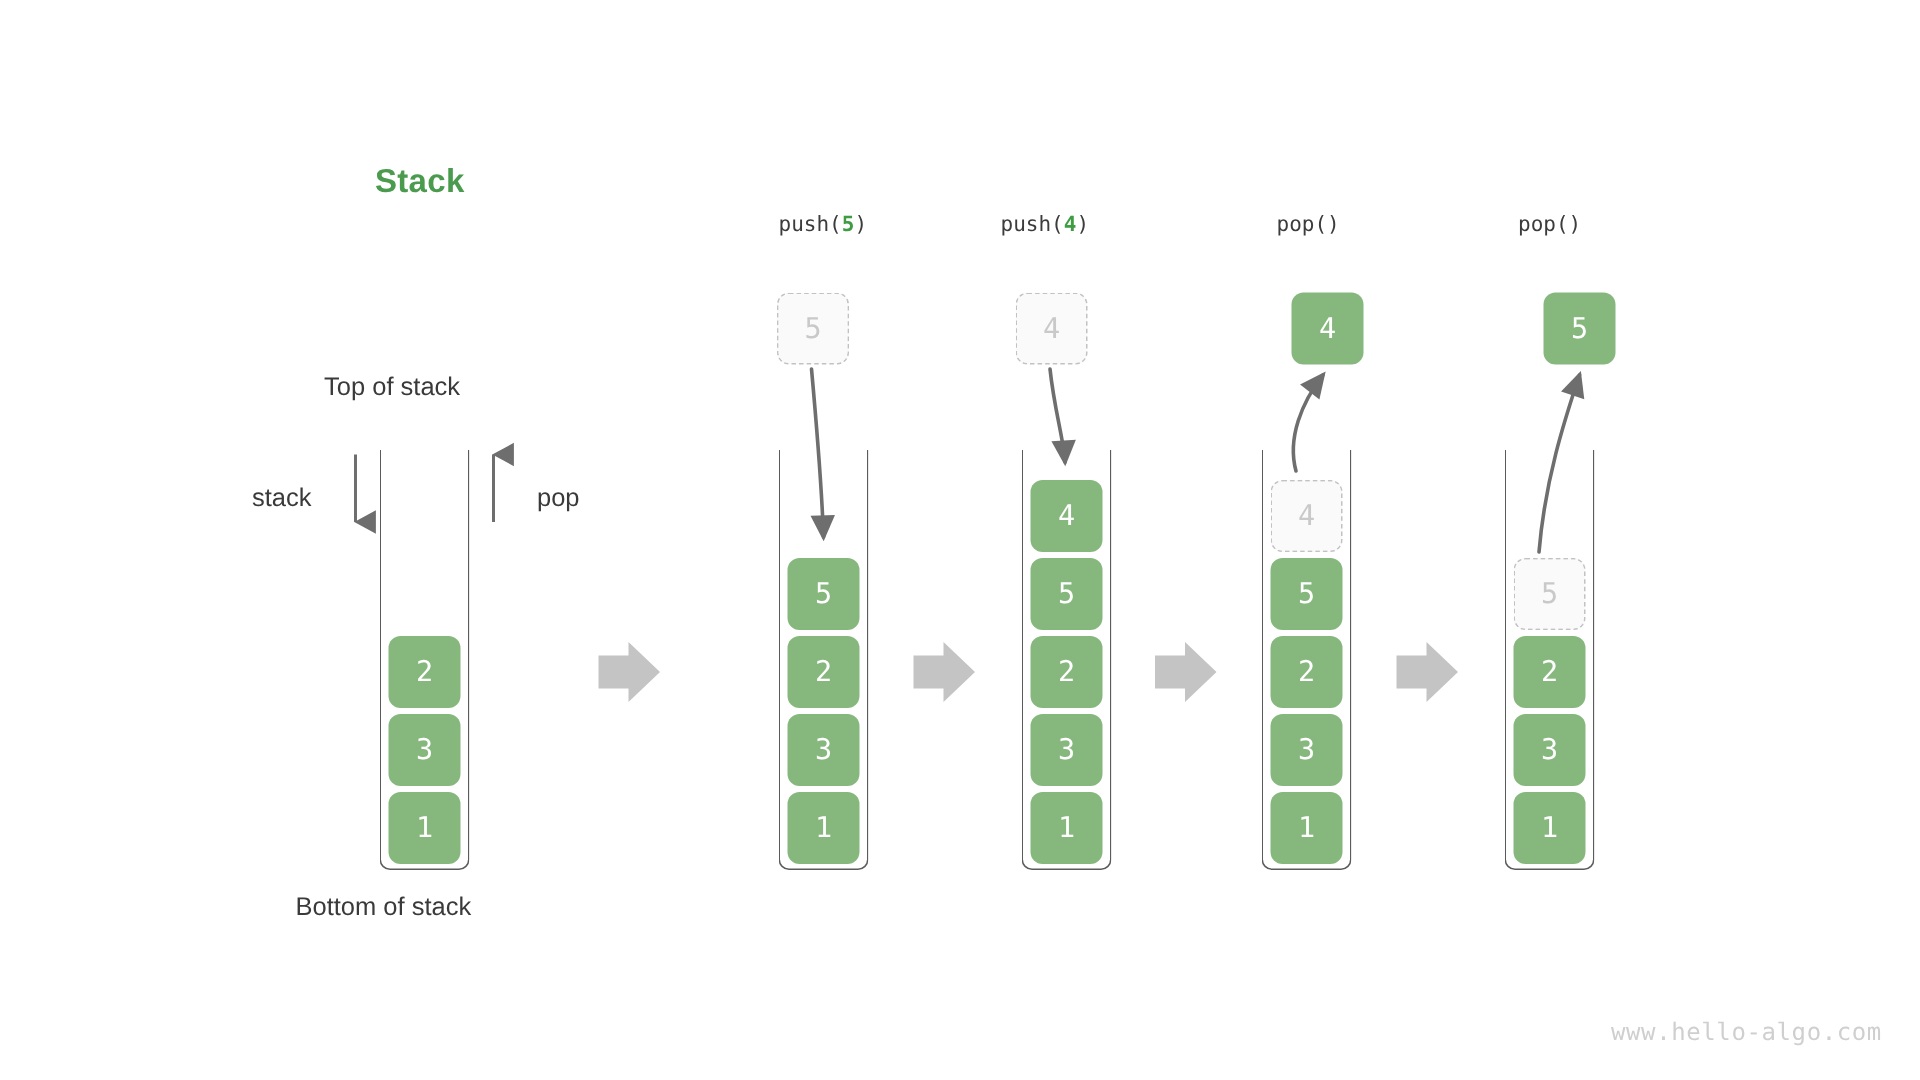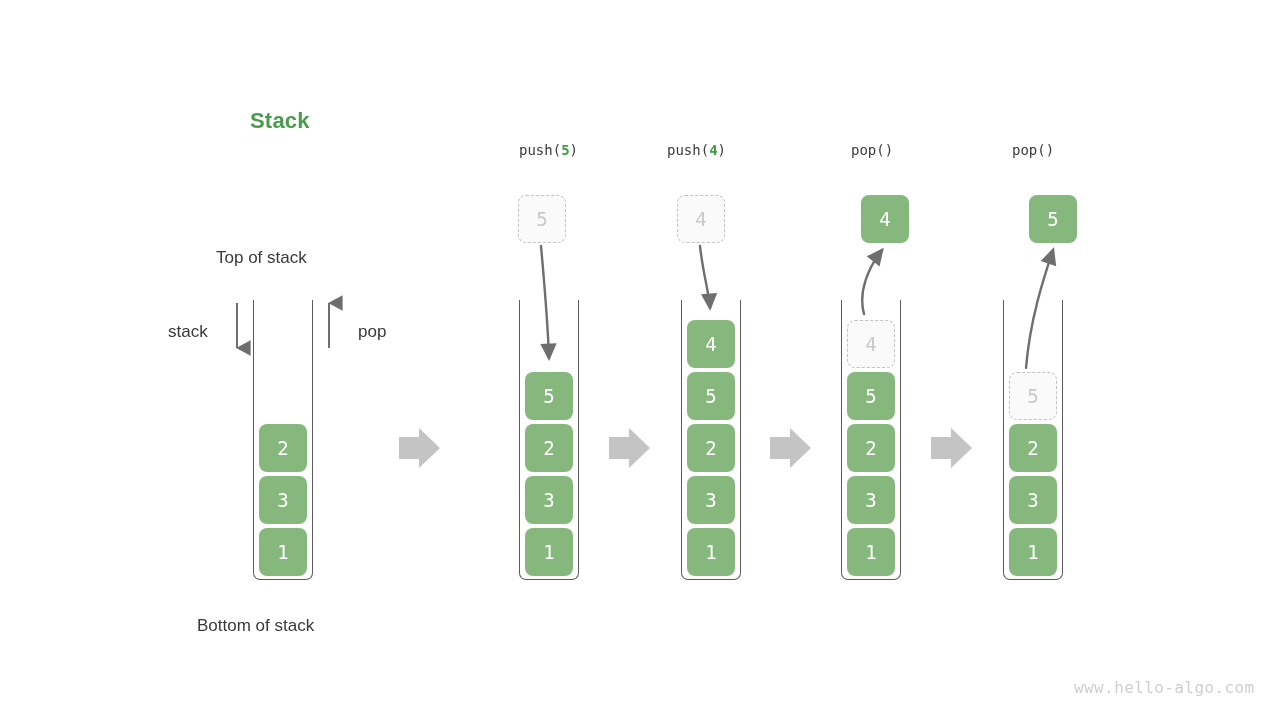--- a/index.html
+++ b/index.html
@@ -34,21 +34,21 @@
   }
 
   
   .annot-label {
     font-size: 17px;
     font-weight: normal;
     color: #3a3a3a;
     white-space: nowrap;
   }
   #top-of-stack-label { left: 216px; top: 248px; }
-  #bottom-of-stack-label { left: 197px; top: 616px; }
+  #bottom-of-stack-label { left: 197px; top: 595px; }
   #push-label { left: 168px; top: 322px; }
   #pop-label { left: 358px; top: 322px; }
 
   
   .op-header {
     font-family: "DejaVu Sans Mono", "Liberation Mono", monospace;
     font-size: 14px;
     color: #3c3c3c;
     white-space: nowrap;
     top: 142px;

